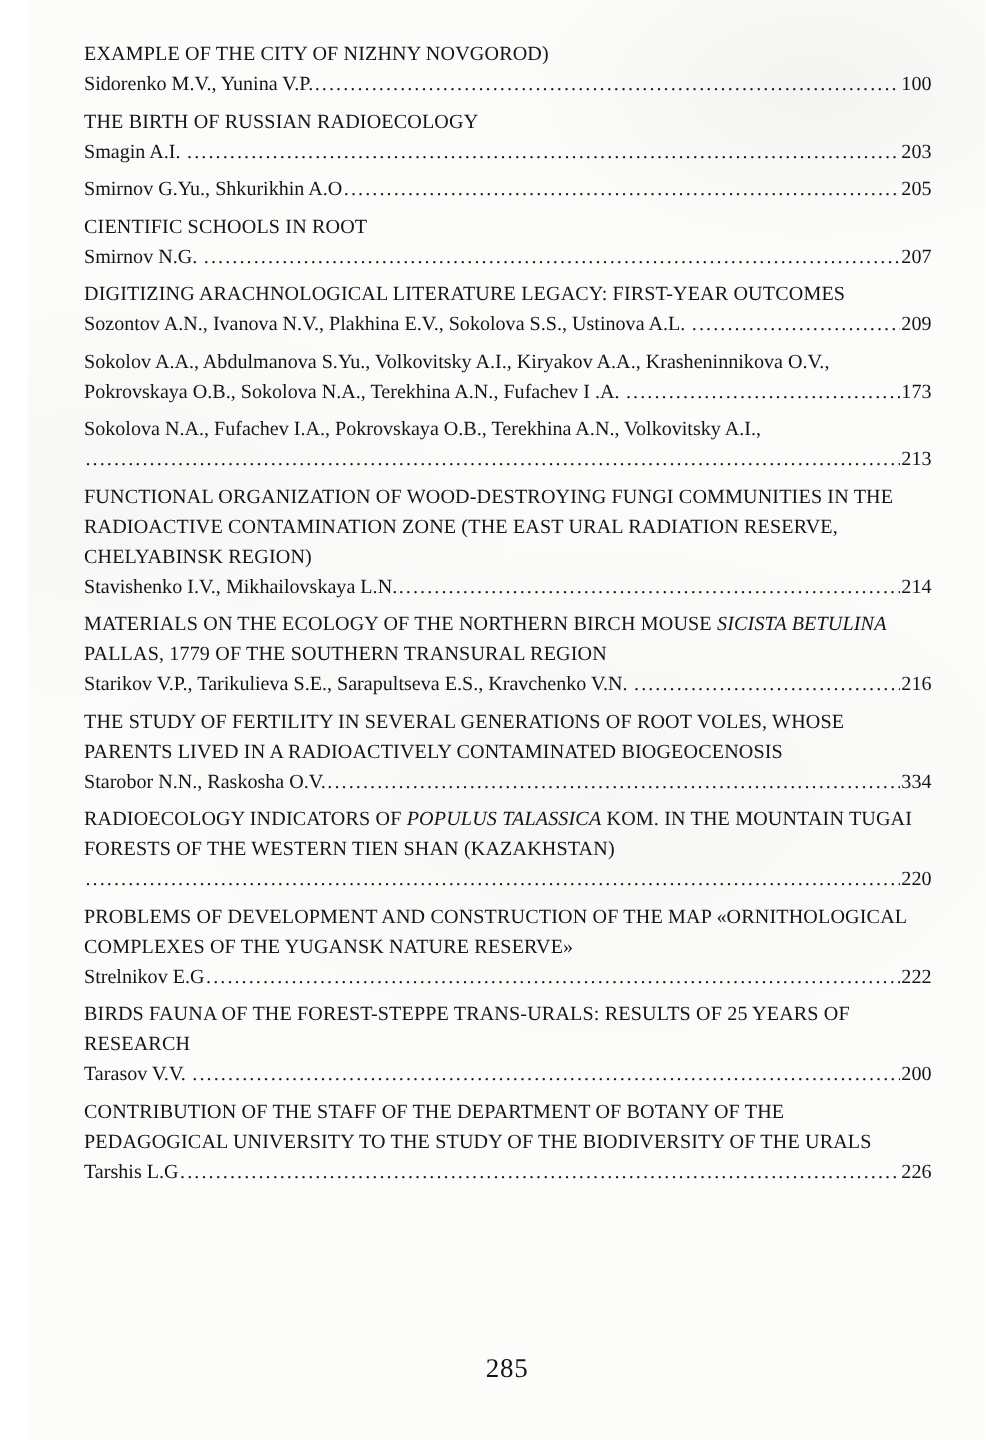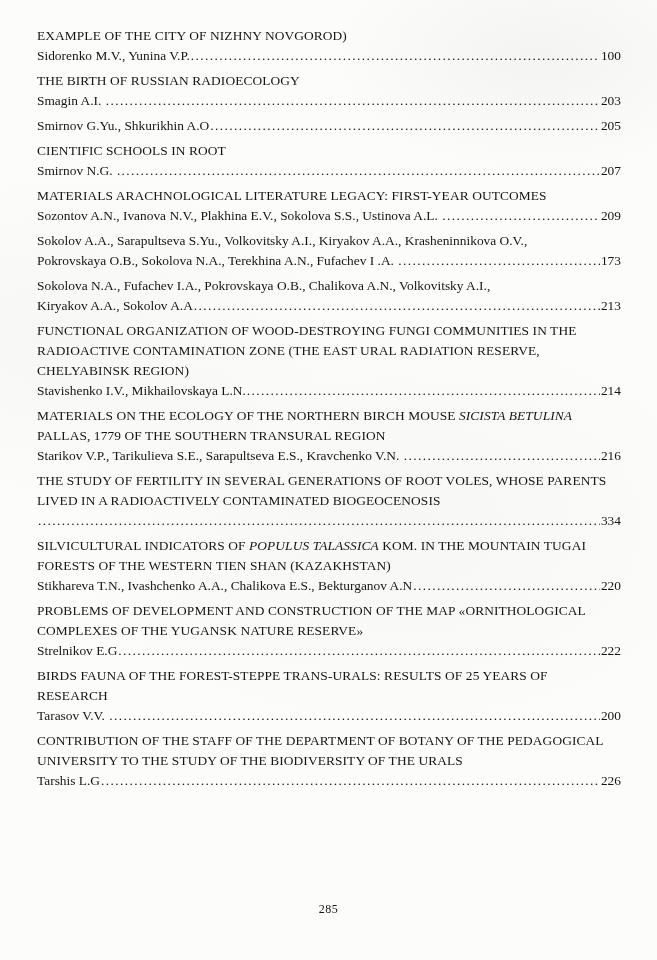--- a/index.html
+++ b/index.html
@@ -15,20 +15,21 @@
   .page {
     position: absolute;
     inset: 0;
     box-sizing: border-box;
     padding: 26px 36px 0 37px;
     background:
       radial-gradient(ellipse 320px 180px at 82% 6%, rgba(90,90,90,0.05), transparent 65%),
       radial-gradient(ellipse 420px 260px at 10% 35%, rgba(90,90,90,0.03), transparent 65%),
       radial-gradient(ellipse 500px 300px at 60% 55%, rgba(90,90,90,0.03), transparent 70%),
       #fcfcfb;
+    margin-left: 19px;
   }
   .toc-entry { margin-top: 5px; }
   .toc-entry:first-child { margin-top: 0; }
   .entry-title {
     font-size: 13.4px;
     line-height: 20px;
     letter-spacing: 0.1px;
   }
   .ital { font-style: italic; }
   .entry-authors { font-size: 13.4px; line-height: 20px; }
@@ -42,21 +43,21 @@
     letter-spacing: 1.4px;
     margin-left: 1px;
   }
   .pgnum { flex: none; padding-left: 1px; }
   .footer-page {
     position: absolute;
     top: 902px;
     left: 0;
     width: 100%;
     text-align: center;
-    font-size: 12px;
+    font-size: 18px;
     letter-spacing: 0.5px;
   }
 </style>
 </head>
 <body>
 
 <div class="page">
   <div class="toc-list">
   <div class="toc-entry">
     <div class="entry-title"><span>EXAMPLE OF THE CITY OF NIZHNY NOVGOROD)</span></div>
@@ -95,46 +96,45 @@
     <div class="entry-authors">
           <div class="author-row leader-row">
             <span class="author-text">Smirnov N.G. </span>
             <span class="dots">............................................................................................................................................................................................................................................................................................................</span>
             <span class="pgnum">207</span>
           </div>
         </div>
   </div>
 
   <div class="toc-entry">
-    <div class="entry-title"><span>MATERIALS ARACHNOLOGICAL LITERATURE LEGACY: FIRST-YEAR OUTCOMES</span></div>
+    <div class="entry-title"><span>DIGITIZING ARACHNOLOGICAL LITERATURE LEGACY: FIRST-YEAR OUTCOMES</span></div>
     <div class="entry-authors">
           <div class="author-row leader-row">
             <span class="author-text">Sozontov A.N., Ivanova N.V., Plakhina E.V., Sokolova S.S., Ustinova A.L. </span>
             <span class="dots">............................................................................................................................................................................................................................................................................................................</span>
             <span class="pgnum">209</span>
           </div>
         </div>
   </div>
 
   <div class="toc-entry">
     <div class="entry-authors">
-          <div class="author-row"><span class="author-text">Sokolov A.A., Sarapultseva S.Yu., Volkovitsky A.I., Kiryakov A.A., Krasheninnikova O.V.,</span></div>
+          <div class="author-row"><span class="author-text">Sokolov A.A., Abdulmanova S.Yu., Volkovitsky A.I., Kiryakov A.A., Krasheninnikova O.V.,</span></div>
           <div class="author-row leader-row">
             <span class="author-text">Pokrovskaya O.B., Sokolova N.A., Terekhina A.N., Fufachev I .A. </span>
             <span class="dots">............................................................................................................................................................................................................................................................................................................</span>
             <span class="pgnum">173</span>
           </div>
         </div>
   </div>
 
   <div class="toc-entry">
     <div class="entry-authors">
-          <div class="author-row"><span class="author-text">Sokolova N.A., Fufachev I.A., Pokrovskaya O.B., Chalikova A.N., Volkovitsky A.I.,</span></div>
-          <div class="author-row leader-row">
-            <span class="author-text">Kiryakov A.A., Sokolov A.A</span>
+          <div class="author-row"><span class="author-text">Sokolova N.A., Fufachev I.A., Pokrovskaya O.B., Terekhina A.N., Volkovitsky A.I.,</span></div>
+          <div class="author-row leader-row">
             <span class="dots">............................................................................................................................................................................................................................................................................................................</span>
             <span class="pgnum">213</span>
           </div>
         </div>
   </div>
 
   <div class="toc-entry">
     <div class="entry-title"><span>FUNCTIONAL ORGANIZATION OF WOOD-DESTROYING FUNGI COMMUNITIES IN THE RADIOACTIVE CONTAMINATION ZONE (THE EAST URAL RADIATION RESERVE, CHELYABINSK REGION)</span></div>
     <div class="entry-authors">
           <div class="author-row leader-row">
@@ -153,31 +153,31 @@
             <span class="dots">............................................................................................................................................................................................................................................................................................................</span>
             <span class="pgnum">216</span>
           </div>
         </div>
   </div>
 
   <div class="toc-entry">
     <div class="entry-title"><span>THE STUDY OF FERTILITY IN SEVERAL GENERATIONS OF ROOT VOLES, WHOSE PARENTS LIVED IN A RADIOACTIVELY CONTAMINATED BIOGEOCENOSIS</span></div>
     <div class="entry-authors">
           <div class="author-row leader-row">
+            <span class="author-text">Starobor N.N., Raskosha O.V.</span>
             <span class="dots">............................................................................................................................................................................................................................................................................................................</span>
             <span class="pgnum">334</span>
           </div>
         </div>
   </div>
 
   <div class="toc-entry">
-    <div class="entry-title"><span>SILVICULTURAL INDICATORS OF </span><span class="ital">POPULUS TALASSICA</span><span> KOM. IN THE MOUNTAIN TUGAI FORESTS OF THE WESTERN TIEN SHAN (KAZAKHSTAN)</span></div>
-    <div class="entry-authors">
-          <div class="author-row leader-row">
-            <span class="author-text">Stikhareva T.N., Ivashchenko A.A., Chalikova E.S., Bekturganov A.N</span>
+    <div class="entry-title"><span>RADIOECOLOGY INDICATORS OF </span><span class="ital">POPULUS TALASSICA</span><span> KOM. IN THE MOUNTAIN TUGAI FORESTS OF THE WESTERN TIEN SHAN (KAZAKHSTAN)</span></div>
+    <div class="entry-authors">
+          <div class="author-row leader-row">
             <span class="dots">............................................................................................................................................................................................................................................................................................................</span>
             <span class="pgnum">220</span>
           </div>
         </div>
   </div>
 
   <div class="toc-entry">
     <div class="entry-title"><span>PROBLEMS OF DEVELOPMENT AND CONSTRUCTION OF THE MAP «ORNITHOLOGICAL COMPLEXES OF THE YUGANSK NATURE RESERVE»</span></div>
     <div class="entry-authors">
           <div class="author-row leader-row">

